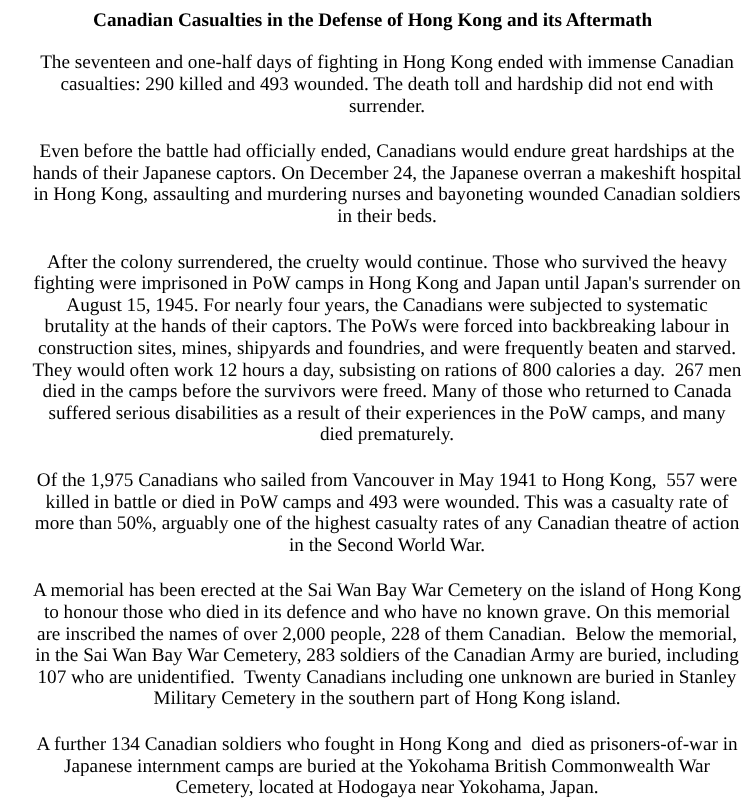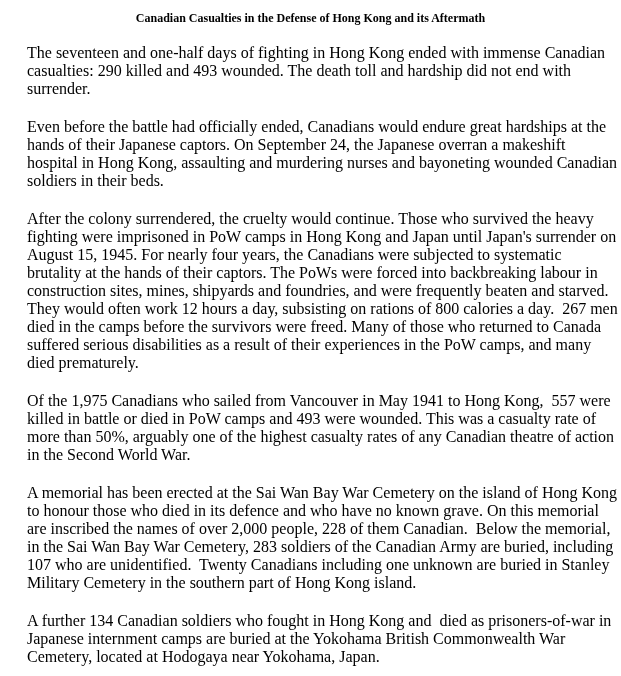--- a/index.html
+++ b/index.html
@@ -15,44 +15,45 @@
       font-size: 16px;
       color: #000000;
     }
     .page {
       padding-top: 9px;
       box-sizing: border-box;
       width: 621px;
     }
     .title {
       font-family: "Liberation Serif", "DejaVu Serif", serif;
-      font-size: 12px;
+      font-size: 16px;
       font-weight: 700;
       text-align: center;
       line-height: 18px;
       margin: 0 0 17px 0;
     }
     .content {
       padding: 0 3px 0 27px;
+      text-align: center;
     }
     .content p {
       margin: 0 0 20px 0;
       line-height: 18px;
       white-space: pre-wrap;
     }
     .content p:last-child {
       margin-bottom: 18px;
     }
   </style>
 </head>
 <body>
 
 <div class="page">
   <h1 class="title">Canadian Casualties in the Defense of Hong Kong and its Aftermath</h1>
   <div class="content">
     <p>The seventeen and one-half days of fighting in Hong Kong ended with immense Canadian casualties: 290 killed and 493 wounded. The death toll and hardship did not end with surrender.</p>
-    <p>Even before the battle had officially ended, Canadians would endure great hardships at the hands of their Japanese captors. On September 24, the Japanese overran a makeshift hospital in Hong Kong, assaulting and murdering nurses and bayoneting wounded Canadian soldiers in their beds.</p>
+    <p>Even before the battle had officially ended, Canadians would endure great hardships at the hands of their Japanese captors. On December 24, the Japanese overran a makeshift hospital in Hong Kong, assaulting and murdering nurses and bayoneting wounded Canadian soldiers in their beds.</p>
     <p>After the colony surrendered, the cruelty would continue. Those who survived the heavy fighting were imprisoned in PoW camps in Hong Kong and Japan until Japan's surrender on August 15, 1945. For nearly four years, the Canadians were subjected to systematic brutality at the hands of their captors. The PoWs were forced into backbreaking labour in construction sites, mines, shipyards and foundries, and were frequently beaten and starved.  They would often work 12 hours a day, subsisting on rations of 800 calories a day.  267 men died in the camps before the survivors were freed. Many of those who returned to Canada suffered serious disabilities as a result of their experiences in the PoW camps, and many died prematurely.</p>
     <p>Of the 1,975 Canadians who sailed from Vancouver in May 1941 to Hong Kong,  557 were killed in battle or died in PoW camps and 493 were wounded. This was a casualty rate of more than 50%, arguably one of the highest casualty rates of any Canadian theatre of action in the Second World War.</p>
     <p>A memorial has been erected at the Sai Wan Bay War Cemetery on the island of Hong Kong to honour those who died in its defence and who have no known grave. On this memorial are inscribed the names of over 2,000 people, 228 of them Canadian.  Below the memorial, in the Sai Wan Bay War Cemetery, 283 soldiers of the Canadian Army are buried, including 107 who are unidentified.  Twenty Canadians including one unknown are buried in Stanley Military Cemetery in the southern part of Hong Kong island.</p>
     <p>A further 134 Canadian soldiers who fought in Hong Kong and  died as prisoners-of-war in Japanese internment camps are buried at the Yokohama British Commonwealth War Cemetery, located at Hodogaya near Yokohama, Japan.</p>
   </div>
 </div>
 
 </body></html>

